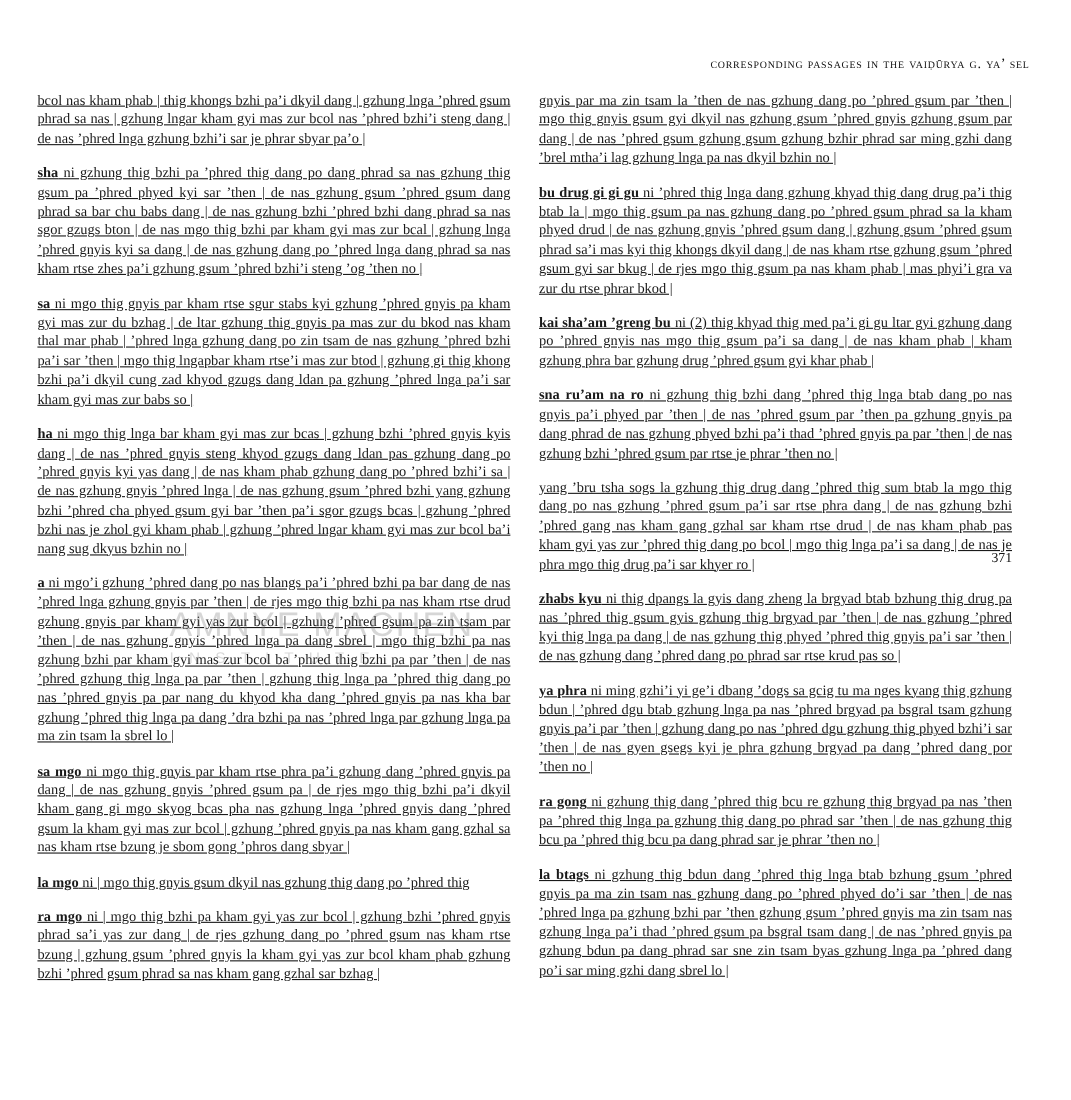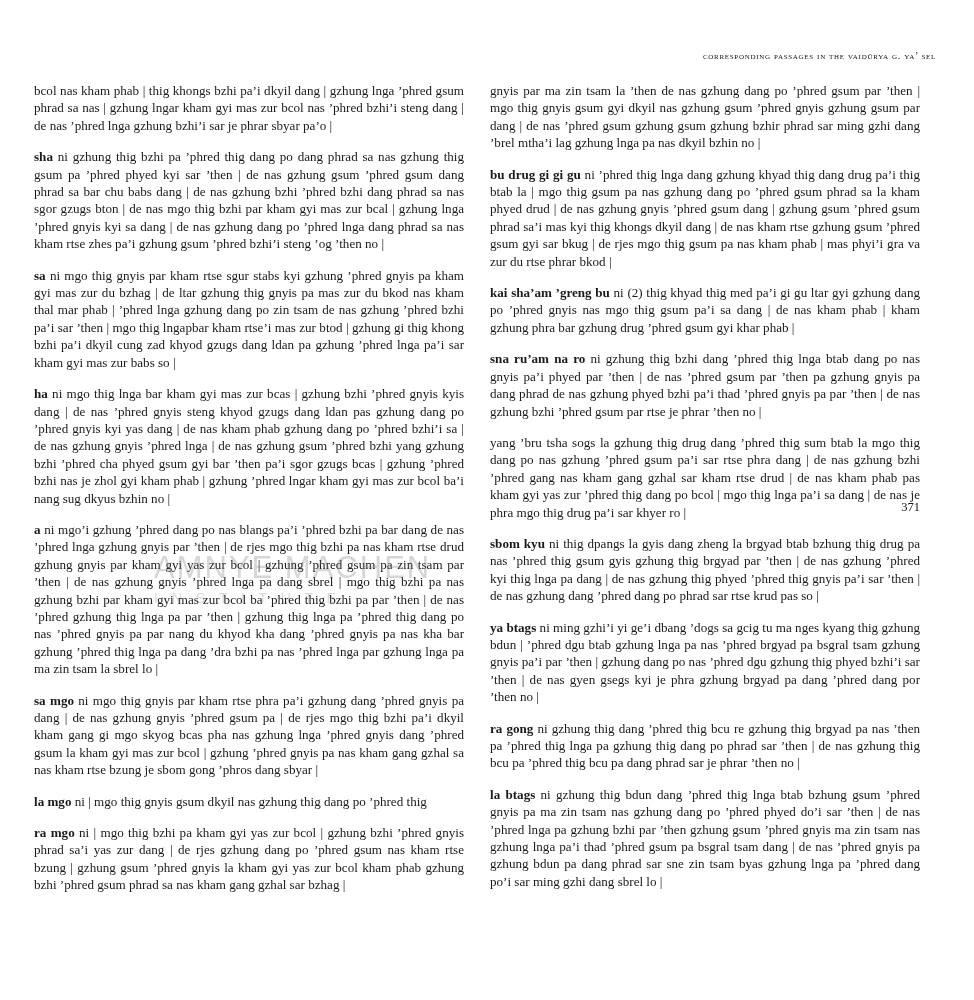--- a/index.html
+++ b/index.html
@@ -18,21 +18,21 @@
   .page {
     position: absolute;
     inset: 0;
     padding: 0;
   }
   .running-head {
     position: absolute;
     top: 50px;
     right: 38px;
     font-family: "Liberation Serif", serif;
-    font-size: 10px;
+    font-size: 13px;
     letter-spacing: 0.7px;
     font-variant: small-caps;
     text-transform: lowercase;
     color: #111;
     white-space: nowrap;
   }
   .columns {
     position: absolute;
     top: 82px;
     left: 34px;
@@ -49,20 +49,21 @@
   .col-left { margin-left: 0px; }
   .col-right { }
   p.para {
     margin: 0 0 14px 0;
     font-size: 13.1px;
     line-height: 17.4px;
     text-align: justify;
     text-justify: inter-word;
     hyphens: none;
     color: #1a1a1a;
+    text-decoration: underline;
   }
   p.para:last-child { margin-bottom: 0; }
   .lead {
     font-weight: bold;
   }
   .folio {
     position: absolute;
     top: 418px;
     right: 0px;
     font-size: 12.5px;
@@ -115,22 +116,22 @@
         <div class="wm-line2">I N S T I T U T E</div>
       </div>
     </div>
 
     <div class="col col-right">
       <p class="para"><span class="lead"></span><span>gnyis par ma zin tsam la ’then de nas gzhung dang po ’phred gsum par ’then | mgo thig gnyis gsum gyi dkyil nas gzhung gsum ’phred gnyis gzhung gsum par dang | de nas ’phred gsum gzhung gsum gzhung bzhir phrad sar ming gzhi dang ’brel mtha’i lag gzhung lnga pa nas dkyil bzhin no |</span></p>
       <p class="para"><span class="lead">bu drug gi gi gu</span><span> ni ’phred thig lnga dang gzhung khyad thig dang drug pa’i thig btab la | mgo thig gsum pa nas gzhung dang po ’phred gsum phrad sa la kham phyed drud | de nas gzhung gnyis ’phred gsum dang | gzhung gsum ’phred gsum phrad sa’i mas kyi thig khongs dkyil dang | de nas kham rtse gzhung gsum ’phred gsum gyi sar bkug | de rjes mgo thig gsum pa nas kham phab | mas phyi’i gra va zur du rtse phrar bkod |</span></p>
       <p class="para"><span class="lead">kai sha’am ’greng bu</span><span> ni (2) thig khyad thig med pa’i gi gu ltar gyi gzhung dang po ’phred gnyis nas mgo thig gsum pa’i sa dang | de nas kham phab | kham gzhung phra bar gzhung drug ’phred gsum gyi khar phab |</span></p>
       <p class="para"><span class="lead">sna ru’am na ro</span><span> ni gzhung thig bzhi dang ’phred thig lnga btab dang po nas gnyis pa’i phyed par ’then | de nas ’phred gsum par ’then pa gzhung gnyis pa dang phrad de nas gzhung phyed bzhi pa’i thad ’phred gnyis pa par ’then | de nas gzhung bzhi ’phred gsum par rtse je phrar ’then no |</span></p>
       <p class="para"><span class="lead"></span><span>yang ’bru tsha sogs la gzhung thig drug dang ’phred thig sum btab la mgo thig dang po nas gzhung ’phred gsum pa’i sar rtse phra dang | de nas gzhung bzhi ’phred gang nas kham gang gzhal sar kham rtse drud | de nas kham phab pas kham gyi yas zur ’phred thig dang po bcol | mgo thig lnga pa’i sa dang | de nas je phra mgo thig drug pa’i sar khyer ro |</span></p>
-      <p class="para"><span class="lead">sbom kyu</span><span> ni thig dpangs la gyis dang zheng la brgyad btab bzhung thig drug pa nas ’phred thig gsum gyis gzhung thig brgyad par ’then | de nas gzhung ’phred kyi thig lnga pa dang | de nas gzhung thig phyed ’phred thig gnyis pa’i sar ’then | de nas gzhung dang ’phred dang po phrad sar rtse krud pas so |</span></p>
-      <p class="para"><span class="lead">ya btags</span><span> ni ming gzhi’i yi ge’i dbang ’dogs sa gcig tu ma nges kyang thig gzhung bdun | ’phred dgu btab gzhung lnga pa nas ’phred brgyad pa bsgral tsam gzhung gnyis pa’i par ’then | gzhung dang po nas ’phred dgu gzhung thig phyed bzhi’i sar ’then | de nas gyen gsegs kyi je phra gzhung brgyad pa dang ’phred dang por ’then no |</span></p>
+      <p class="para"><span class="lead">zhabs kyu</span><span> ni thig dpangs la gyis dang zheng la brgyad btab bzhung thig drug pa nas ’phred thig gsum gyis gzhung thig brgyad par ’then | de nas gzhung ’phred kyi thig lnga pa dang | de nas gzhung thig phyed ’phred thig gnyis pa’i sar ’then | de nas gzhung dang ’phred dang po phrad sar rtse krud pas so |</span></p>
+      <p class="para"><span class="lead">ya phra</span><span> ni ming gzhi’i yi ge’i dbang ’dogs sa gcig tu ma nges kyang thig gzhung bdun | ’phred dgu btab gzhung lnga pa nas ’phred brgyad pa bsgral tsam gzhung gnyis pa’i par ’then | gzhung dang po nas ’phred dgu gzhung thig phyed bzhi’i sar ’then | de nas gyen gsegs kyi je phra gzhung brgyad pa dang ’phred dang por ’then no |</span></p>
       <p class="para"><span class="lead">ra gong</span><span> ni gzhung thig dang ’phred thig bcu re gzhung thig brgyad pa nas ’then pa ’phred thig lnga pa gzhung thig dang po phrad sar ’then | de nas gzhung thig bcu pa ’phred thig bcu pa dang phrad sar je phrar ’then no |</span></p>
       <p class="para"><span class="lead">la btags</span><span> ni gzhung thig bdun dang ’phred thig lnga btab bzhung gsum ’phred gnyis pa ma zin tsam nas gzhung dang po ’phred phyed do’i sar ’then | de nas ’phred lnga pa gzhung bzhi par ’then gzhung gsum ’phred gnyis ma zin tsam nas gzhung lnga pa’i thad ’phred gsum pa bsgral tsam dang | de nas ’phred gnyis pa gzhung bdun pa dang phrad sar sne zin tsam byas gzhung lnga pa ’phred dang po’i sar ming gzhi dang sbrel lo |</span></p>
 
       <div class="folio">371</div>
     </div>
 
   </div>
 </div>
 
 </body></html>

